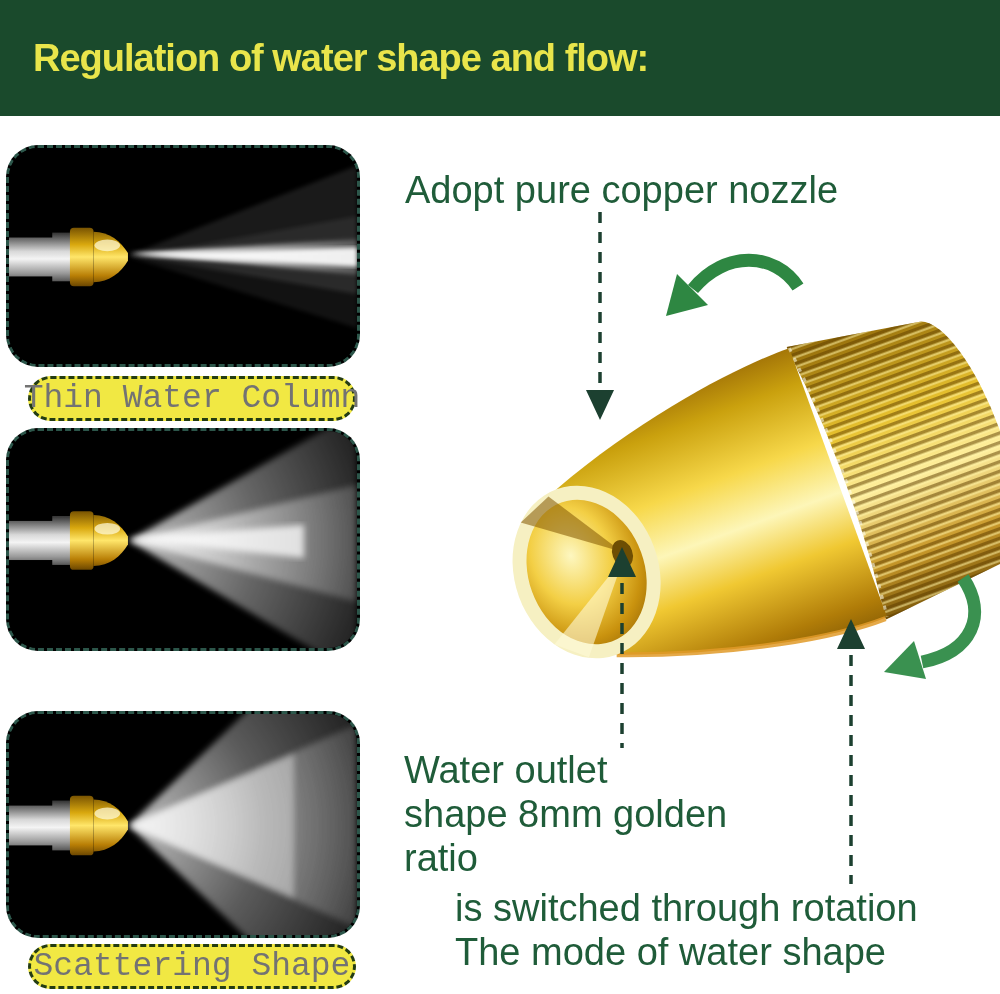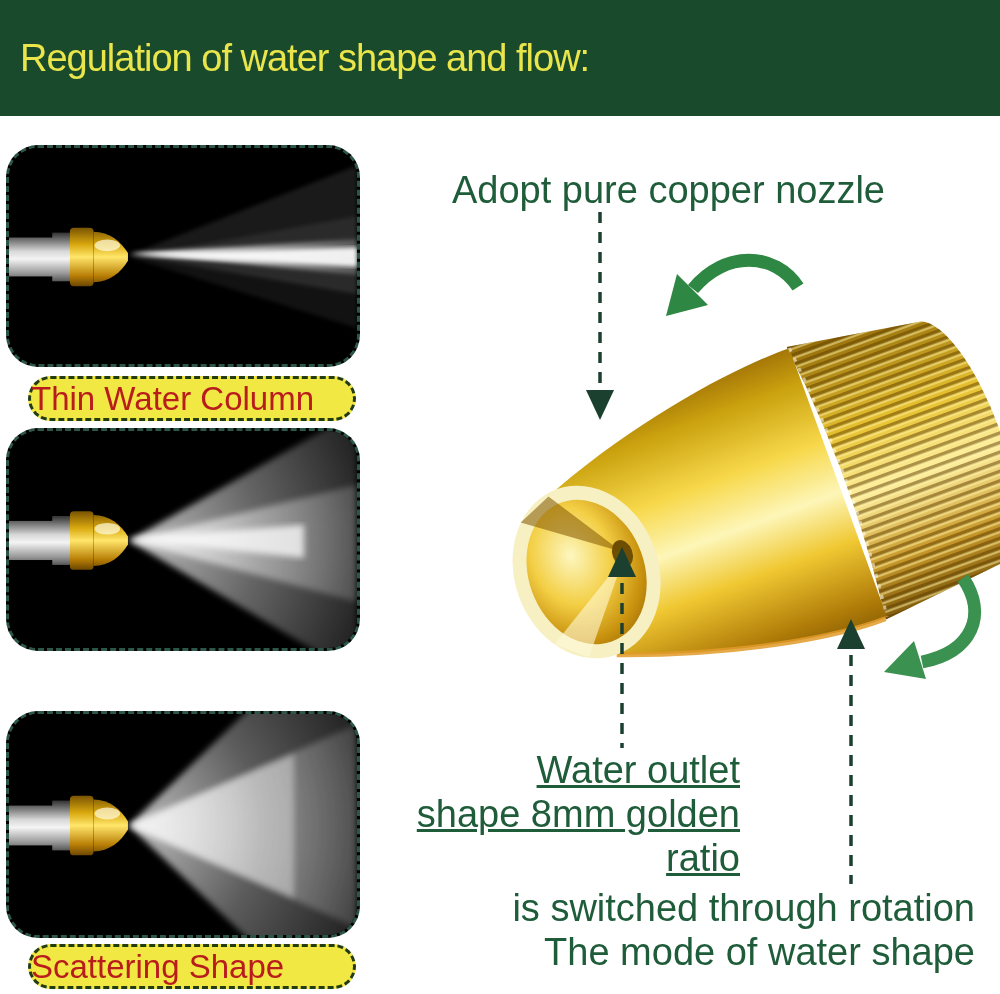--- a/index.html
+++ b/index.html
@@ -8,49 +8,50 @@
     font-family:"Liberation Sans",sans-serif;background:#ffffff;
   }
   
   #banner{
     position:absolute;left:0;top:0;width:1000px;height:116px;
     background:#1a4a2c;color:#e9e54b;
     display:flex;flex-direction:column;justify-content:center;
     padding-left:20px;box-sizing:border-box;
   }
   .banner-line{
-    font-size:38px;font-weight:400;letter-spacing:-1px;line-height:53px;
+    font-size:38px;font-weight:700;letter-spacing:-1px;line-height:53px;
     white-space:nowrap;
+    margin-left:13px;
   }
   
   .photo{
     position:absolute;left:6px;width:354px;background:#000;
     border:3px dashed #2c564a;border-radius:32px;overflow:hidden;
     box-sizing:border-box;
   }
   .photo svg{display:block;width:100%;height:100%;}
   #photo-1{top:145px;height:222px;}
   #photo-2{top:428px;height:223px;}
   #photo-3{top:711px;height:227px;}
   .mode-label{
     position:absolute;left:28px;width:328px;height:45px;
     background:#f1e843;border:3px dashed #233c12;border-radius:24px;
-    display:flex;align-items:center;
-    font-size:33px;color:#b91c1c;box-sizing:border-box;white-space:nowrap;
+    display:flex;align-items:center;justify-content:center;
+    font-size:33px;color:#737373;box-sizing:border-box;white-space:nowrap;font-family:Liberation Mono, monospace;
   }
   #label-1{top:376px;}
   #label-2{top:661px;}
   #label-3{top:944px;}
   
   .callout{
     position:absolute;color:#1f5c39;font-size:38px;line-height:44px;
-    text-align:right;
+    text-align:left;
   }
   #callout-adopt{left:405px;top:168px;width:480px;}
-  #callout-outlet{left:380px;top:748px;width:360px;text-decoration:underline;}
+  #callout-outlet{left:404px;top:748px;width:360px;}
   #callout-mode{left:455px;top:886px;width:520px;}
   
   #scene{position:absolute;left:0;top:0;width:1000px;height:994px;pointer-events:none;}
 </style>
 </head>
 <body>
 
 <div id="stage">
 
   <header id="banner">

